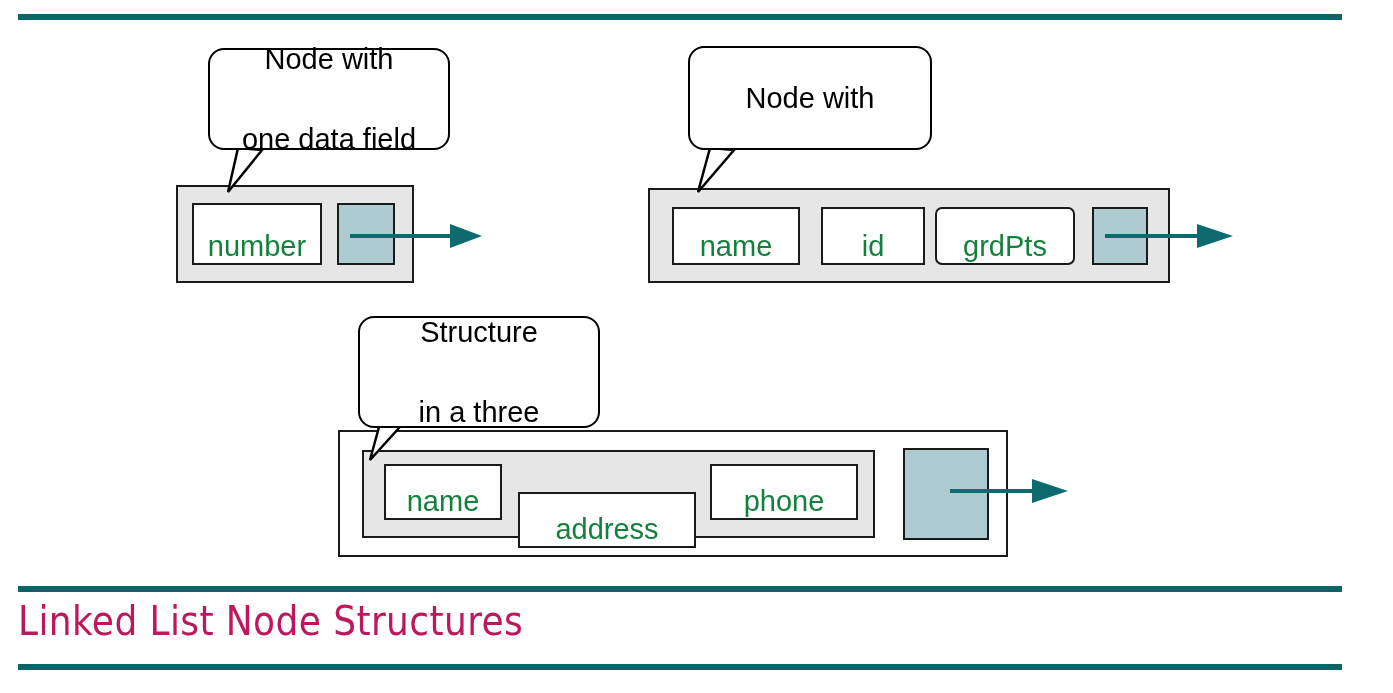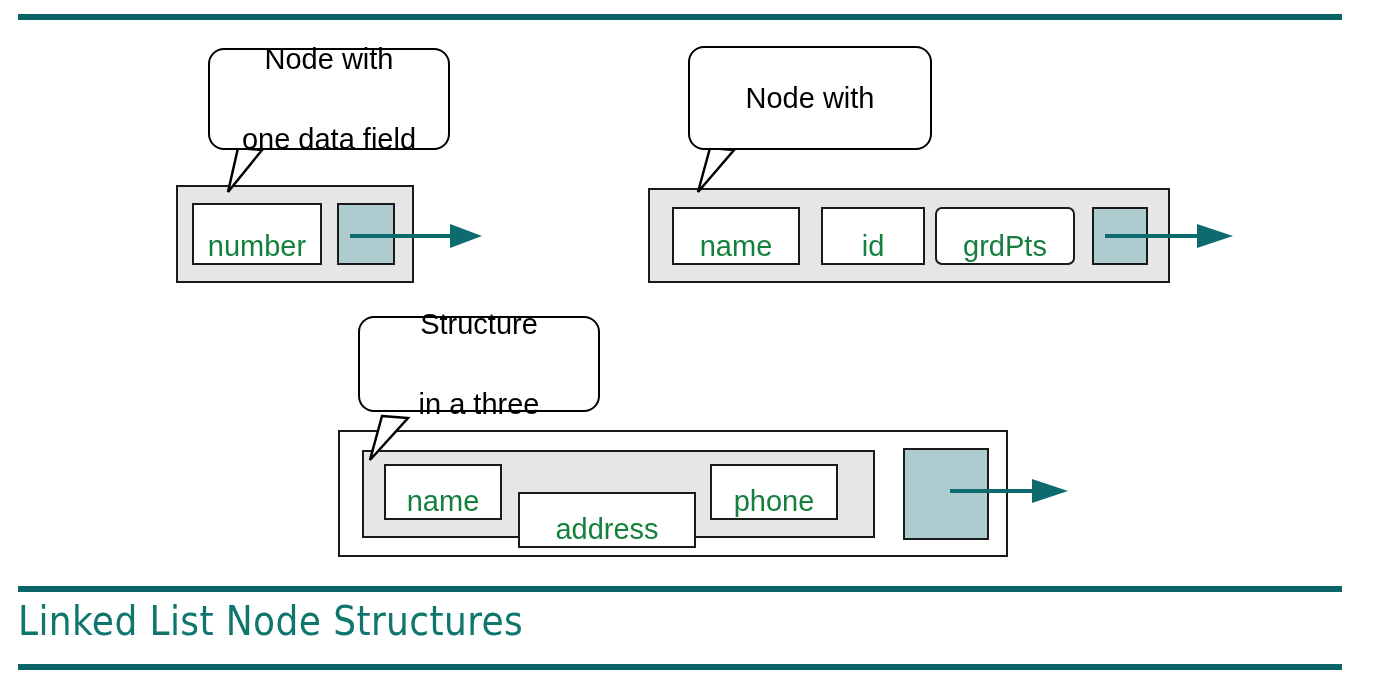--- a/index.html
+++ b/index.html
@@ -95,21 +95,21 @@
   }
   .link-svg { position: absolute; z-index: 5; overflow: visible; }
 
   
   #page-title {
     position: absolute;
     left: 18px;
     top: 598px;
     font-size: 40px;
     letter-spacing: 0.4px;
-    color: #0f766e;
+    color: #be185d;
     font-family: "DejaVu Sans", sans-serif;
     font-stretch: condensed;
     white-space: nowrap;
   }
 </style>
 </head>
 <body>
 
 <div id="slide">
 
@@ -159,36 +159,36 @@
   <div class="ptr-box" style="left:1092px; top:207px; width:56px; height:58px;"></div>
   <svg class="link-svg" style="left:1105px; top:219px; width:150px; height:40px;" viewBox="0 0 150 40">
     <line x1="0" y1="17" x2="100" y2="17" stroke="#0d6b70" stroke-width="4"></line>
     <polygon points="92,5 128,17 92,29" fill="#0d6b70"></polygon>
   </svg>
 
   <svg class="tail" style="left:350px; top:408px; width:130px; height:80px;" viewBox="0 0 130 80">
     <polygon points="32,8 58,10 20,52" fill="#ffffff" stroke="#000000" stroke-width="2.5" stroke-linejoin="miter"></polygon>
   </svg>
 
-  <div class="callout" style="left:358px; top:316px; width:242px; height:96px;">
+  <div class="callout" style="left:358px; top:316px; width:242px; height:112px;">
     <span class="ln">Structure</span>
     <span class="ln">in a three</span>
   </div>
 
   <div class="node-outer-white" style="left:338px; top:430px; width:670px; height:127px;">
   </div>
   <div class="struct-band" style="left:362px; top:450px; width:513px; height:88px;">
   </div>
   <div class="field" style="left:384px; top:464px; width:118px; height:56px;">
     <span>name</span>
   </div>
   <div class="field" style="left:518px; top:464px; width:178px; height:56px;margin-top:28px;">
     <span>address</span>
   </div>
-  <div class="field" style="left:710px; top:464px; width:128px; height:56px;">
+  <div class="field" style="left:710px; top:464px; width:148px; height:56px;">
     <span>phone</span>
   </div>
   <div class="ptr-box" style="left:903px; top:448px; width:86px; height:92px;"></div>
   <svg class="link-svg" style="left:950px; top:473px; width:160px; height:40px;" viewBox="0 0 160 40">
     <line x1="0" y1="18" x2="90" y2="18" stroke="#0d6b70" stroke-width="4"></line>
     <polygon points="82,6 118,18 82,30" fill="#0d6b70"></polygon>
   </svg>
 
   <div id="page-title">Linked List Node Structures</div>
 

